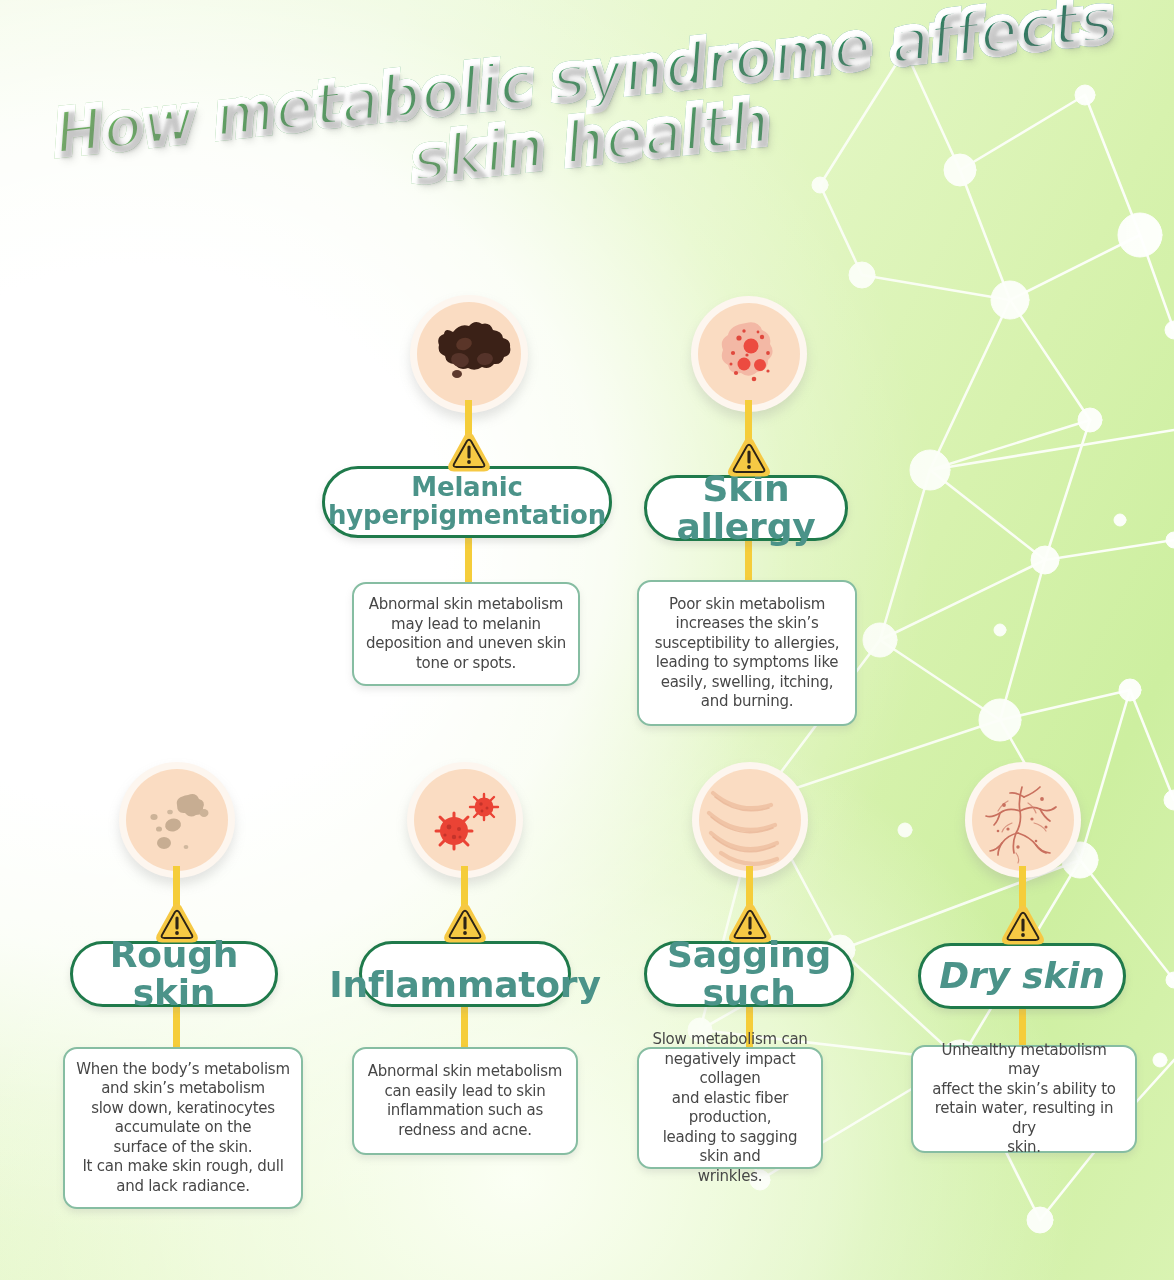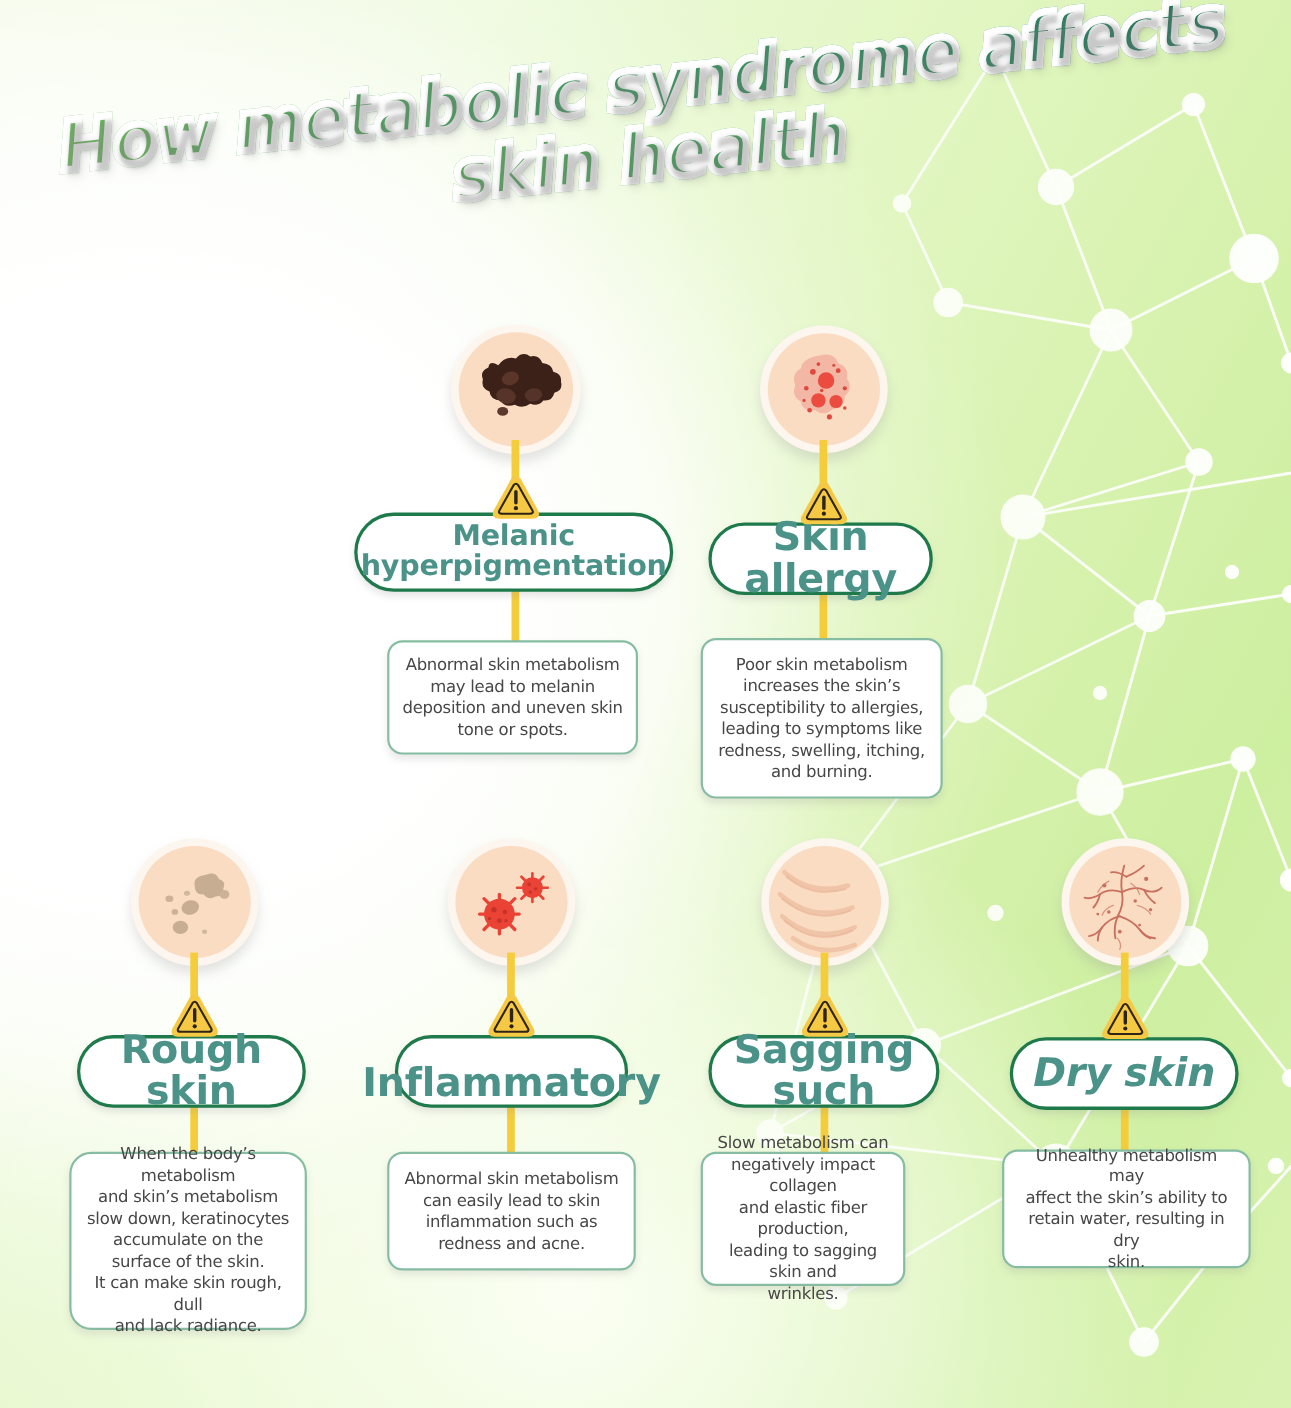--- a/index.html
+++ b/index.html
@@ -353,21 +353,21 @@
     <span class="pill-label">Skin allergy</span>
   </div>
 
   <div class="stem" style="left:745px; top:539px; height:43px;"></div>
 
   <div class="desc" style="left:637px; top:580px; width:220px; height:146px;">
     <span class="desc-text">Poor skin metabolism
 increases the skin’s
 susceptibility to allergies,
 leading to symptoms like
-redness, swelling, itching,
+easily, swelling, itching,
 and burning.</span>
   </div>
 </div>
 
 <div class="node">
 
   <div class="disc-wrap" style="left:119px; top:762px; width:116px; height:116px;">
     <div class="disc" style="inset:0;">
       <div class="disc-inner">
         <svg viewBox="0 0 102 102">
@@ -394,21 +394,21 @@
       <circle cx="23" cy="30" r="1.9" fill="#2d2416"></circle>
     </svg>
   </div>
 
   <div class="pill pill-sm" style="left:70px; top:941px; width:208px; height:66px;">
     <span class="pill-label">Rough skin</span>
   </div>
 
   <div class="stem" style="left:173px; top:1005px; height:45px;"></div>
 
-  <div class="desc" style="left:63px; top:1047px; width:216px; height:162px;border-radius:20px;">
+  <div class="desc" style="left:63px; top:1047px; width:240px; height:162px;">
     <span class="desc-text">When the body’s metabolism
 and skin’s metabolism
 slow down, keratinocytes
 accumulate on the
 surface of the skin.
 It can make skin rough, dull
 and lack radiance.</span>
   </div>
 </div>
 

